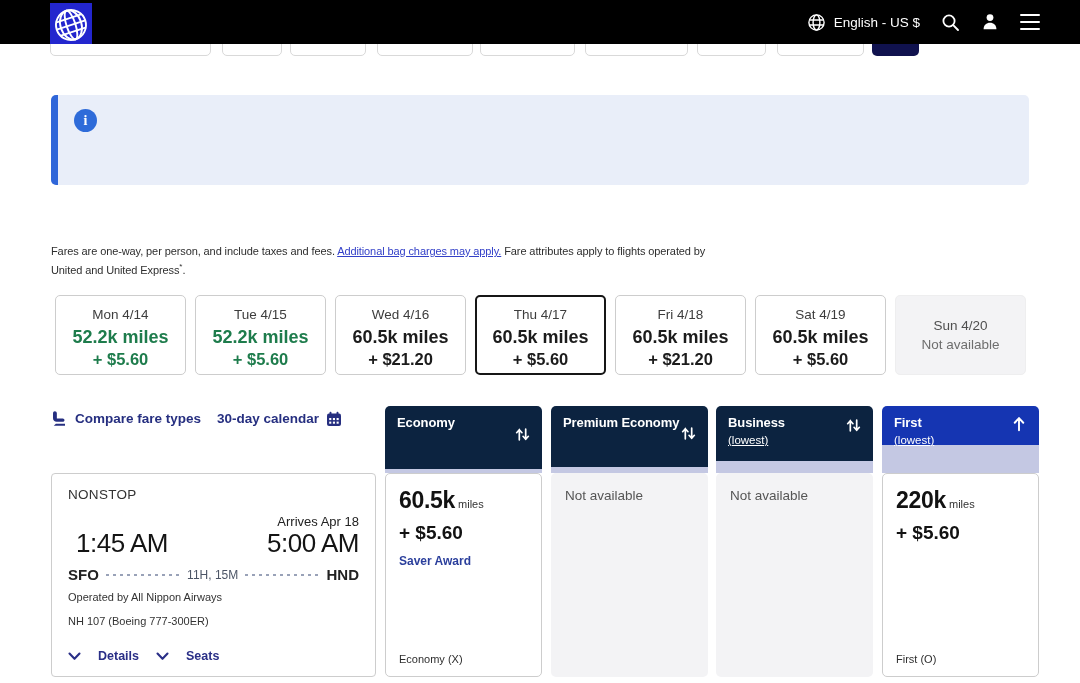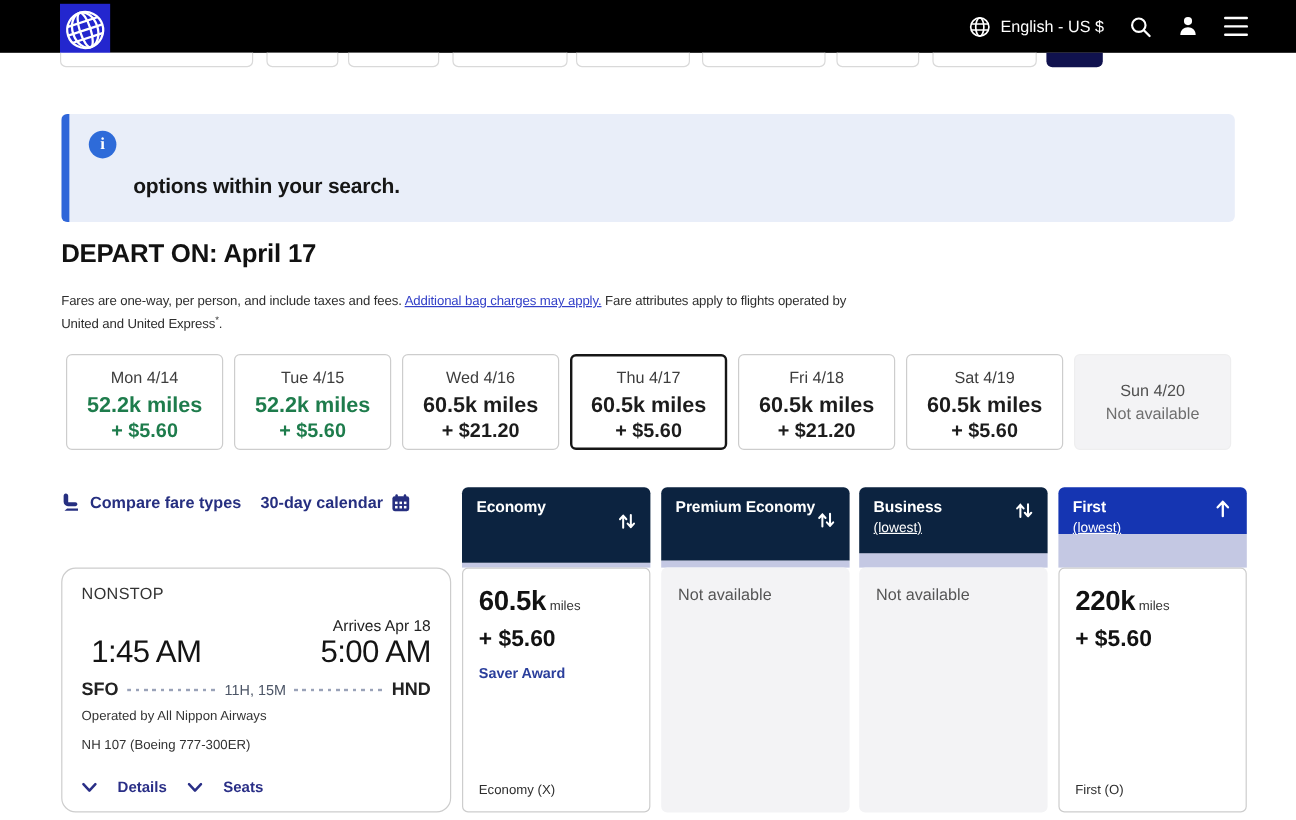--- a/index.html
+++ b/index.html
@@ -64,21 +64,21 @@
   .col .strip{flex:1;background:#C4C8E3;}
   .cab-label{font-size:13px;font-weight:700;letter-spacing:-0.1px;}
   .cab-sub{font-size:11.5px;text-decoration:underline;display:inline-block;margin-top:3px;}
   .cab-sub:empty{display:none;}
   .sorticon{position:absolute;right:11px;}
   .c-eco .sorticon{top:20px;} .c-prem .sorticon{top:19px;}
   .c-bus .sorticon{top:11px;} .c-first .sorticon{top:9px;}
 
   
   .fcard{position:absolute;left:51px;top:473px;width:325px;height:204px;box-sizing:border-box;
-         background:#fff;border:1px solid #cdcdcd;border-radius:12px;}
+         background:#fff;border:1px solid #cdcdcd;border-radius:4px;}
   .nonstop{position:absolute;left:16px;top:13px;font-size:13.5px;color:#333;letter-spacing:0.3px;}
   .arrives{position:absolute;right:16px;top:40px;font-size:13px;color:#222;}
   .times{position:absolute;left:16px;right:16px;top:54px;display:flex;justify-content:space-between;align-items:baseline;}
   .time{font-size:26px;font-weight:500;color:#141414;letter-spacing:-0.5px;margin-left:8px;}
   .route{position:absolute;left:16px;right:16px;top:92px;display:flex;align-items:center;}
   .code{font-size:15px;font-weight:700;color:#222;}
   .dash{flex:1;height:2px;margin:0 7px;background:repeating-linear-gradient(to right,#99A2B8 0 3px,transparent 3px 7px);}
   .dur{font-size:12px;color:#4c5566;white-space:nowrap;}
   .opby{position:absolute;left:16px;top:117px;font-size:11px;color:#333;}
   .fno{position:absolute;left:16px;top:141px;font-size:11px;color:#333;}
@@ -151,25 +151,23 @@
     <div class="ff" style="left:585px;width:103px;"></div>
     <div class="ff" style="left:697px;width:69px;"></div>
     <div class="ff" style="left:777px;width:87px;"></div>
     <div class="ff btn" style="left:872px;width:47px;"></div>
   </div>
 
   <div class="notice">
     <div class="notice-icon">i</div>
     <div class="notice-text">
       <br>
-      <span>options within your search.</span>
-    </div>
-  </div>
-
-  <div class="depart-h">DEPART ON: April 17</div>
+    </div>
+  </div>
+
   <div class="disc">
     <span>Fares are one-way, per person, and include taxes and fees. </span><span class="lnk">Additional bag charges may apply.</span><span> Fare attributes apply to flights operated by</span><br>
     <span>United and United Express</span><sup>*</sup><span>.</span>
   </div>
 
   <div class="tabs">
     <div class="tab low">
       <span class="d">Mon 4/14</span>
       <span class="m">52.2k miles</span>
       <span class="p">+ $5.60</span>

